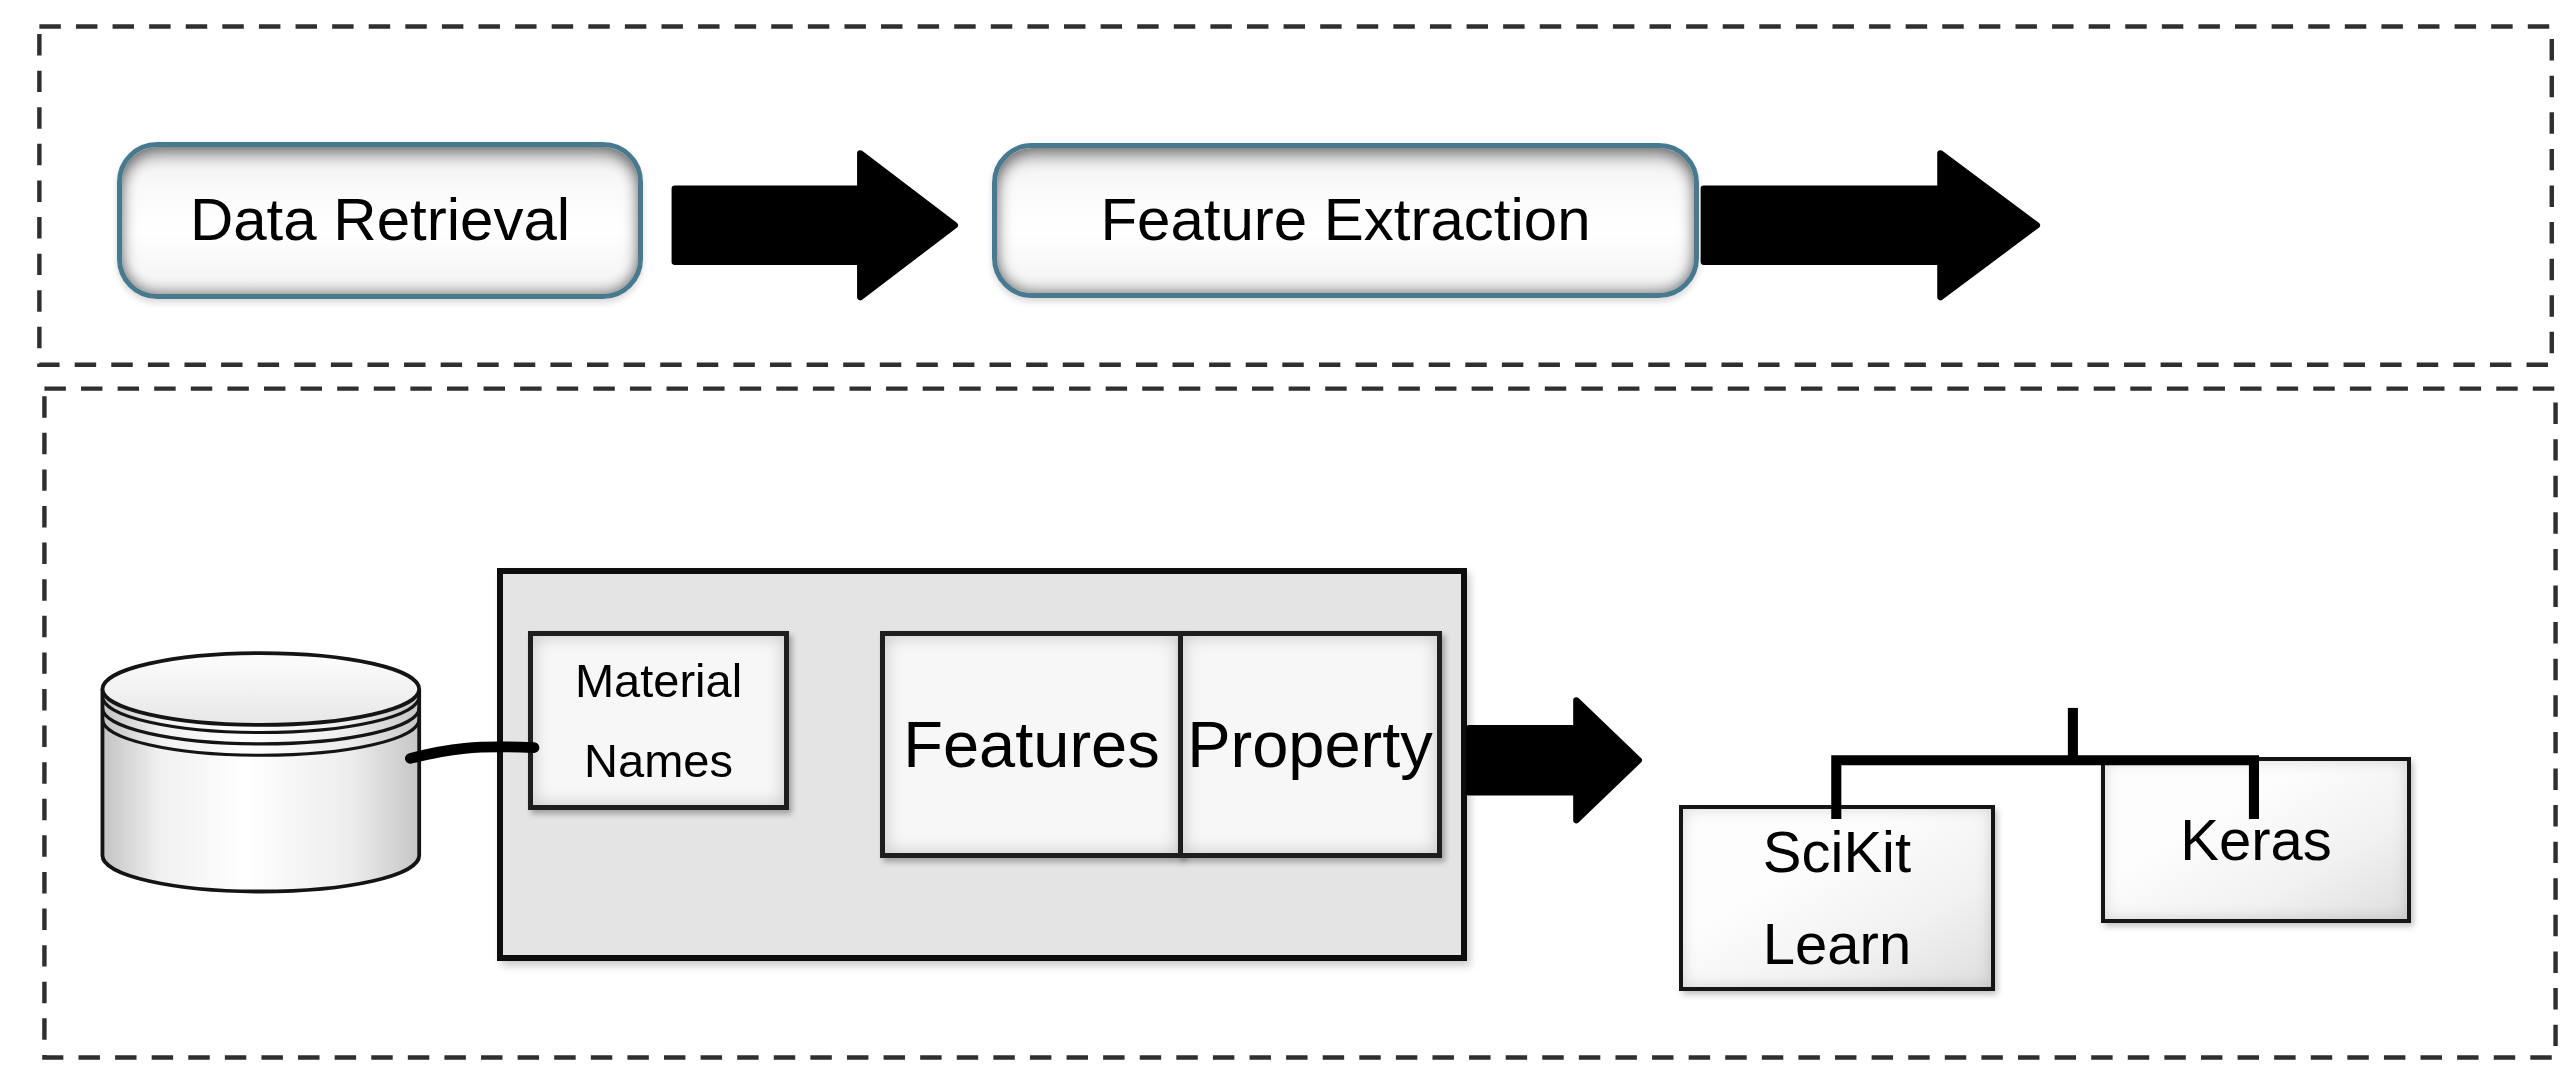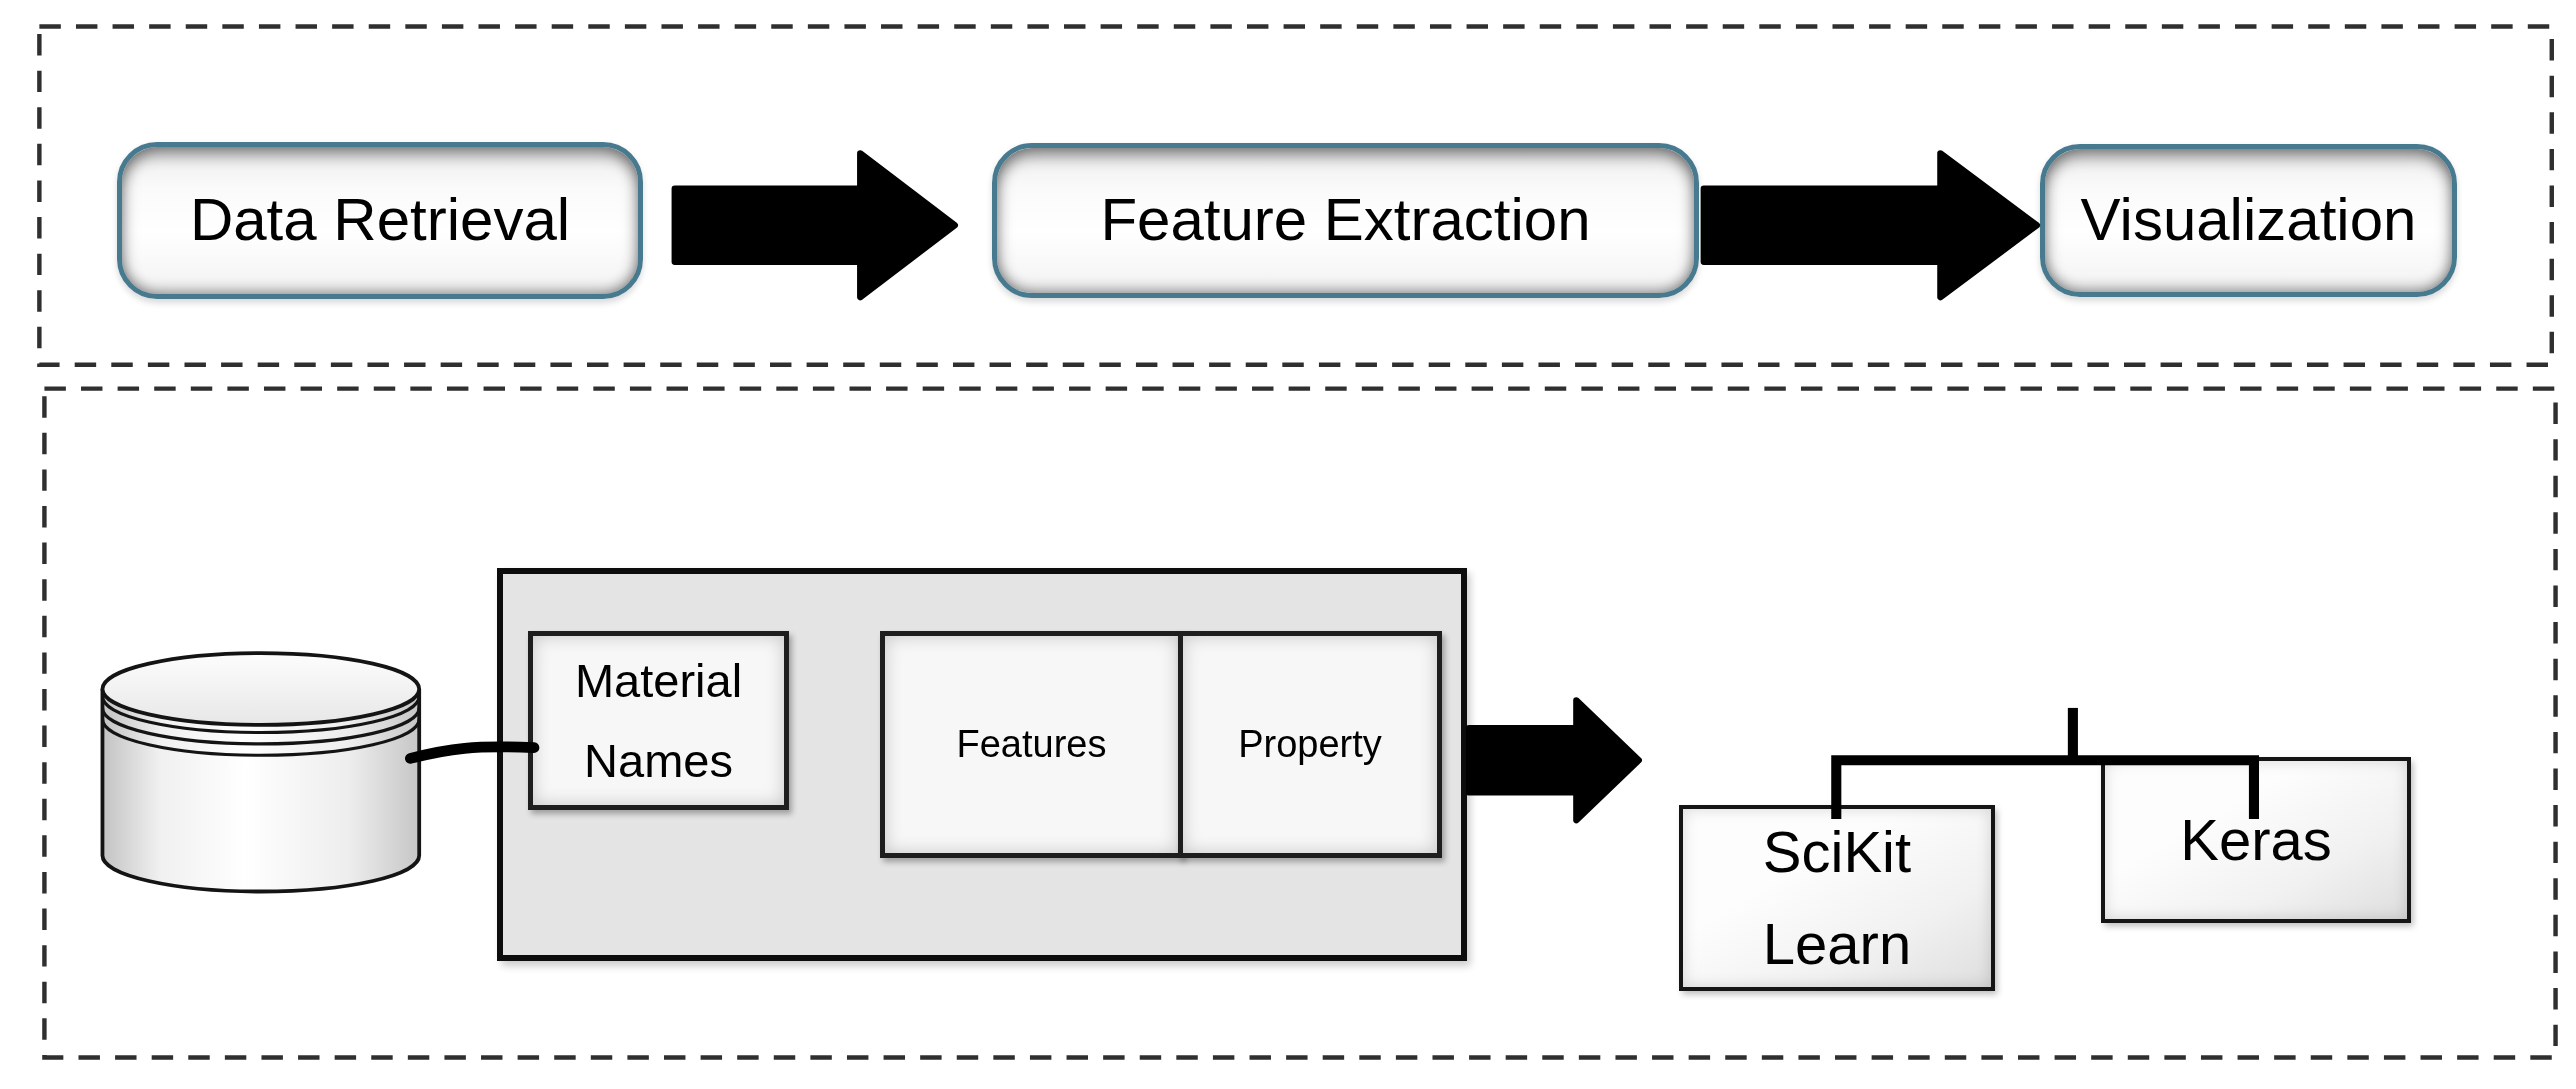--- a/index.html
+++ b/index.html
@@ -32,21 +32,21 @@
     z-index:10;
   }
   
   .cell{
     border:5px solid #1e1e1e;
     background:#f7f7f7;
     box-shadow:inset 0 0 17.7px rgba(0,0,0,.20), 3.2px 3.8px 5.7px rgba(0,0,0,.30);
     display:flex;align-items:center;justify-content:center;
     text-align:center;z-index:12;
   }
-  .cell .lbl{font-size:38px;line-height:81px;}
+  .cell .lbl{font-size:65px;line-height:81px;}
 
   
   .lib{
     border:4.4px solid #151515;
     background:linear-gradient(150deg,#fdfdfd 35%,#f1f1f1 70%,#dedede 100%);
     box-shadow:inset 0 0 15px rgba(0,0,0,.15), 3.2px 4.4px 6.3px rgba(0,0,0,.25);
     display:flex;align-items:center;justify-content:center;
     text-align:center;z-index:10;
   }
   .lib .lbl{font-size:58px;line-height:92px;}
@@ -61,23 +61,20 @@
 <div class="abs" style="left:0;top:0;width:2576px;height:1089px;">
 
   <div class="abs pill" style="left:117px;top:142px;width:526px;height:157px;text-align:center;">
     <span class="lbl">Data Retrieval</span>
   </div>
 
   <div class="abs pill" style="left:956px;top:143px;width:707px;height:155px;margin-left:36px;">
     <span class="lbl">Feature Extraction</span>
   </div>
 
-  <div class="abs pill" style="left:2040px;top:144px;width:417px;height:153px;">
-    <span class="lbl">Visualization</span>
-  </div>
 
   <div class="abs gray-box" style="left:497px;top:568px;width:970px;height:393px;"></div>
 
   <div class="abs cell" style="left:528px;top:631px;width:261px;height:179px;">
     <span class="lbl" style="font-size:47px;line-height:80px;">
       <span>Material</span><br>
       <span>Names</span>
     </span>
   </div>
 

